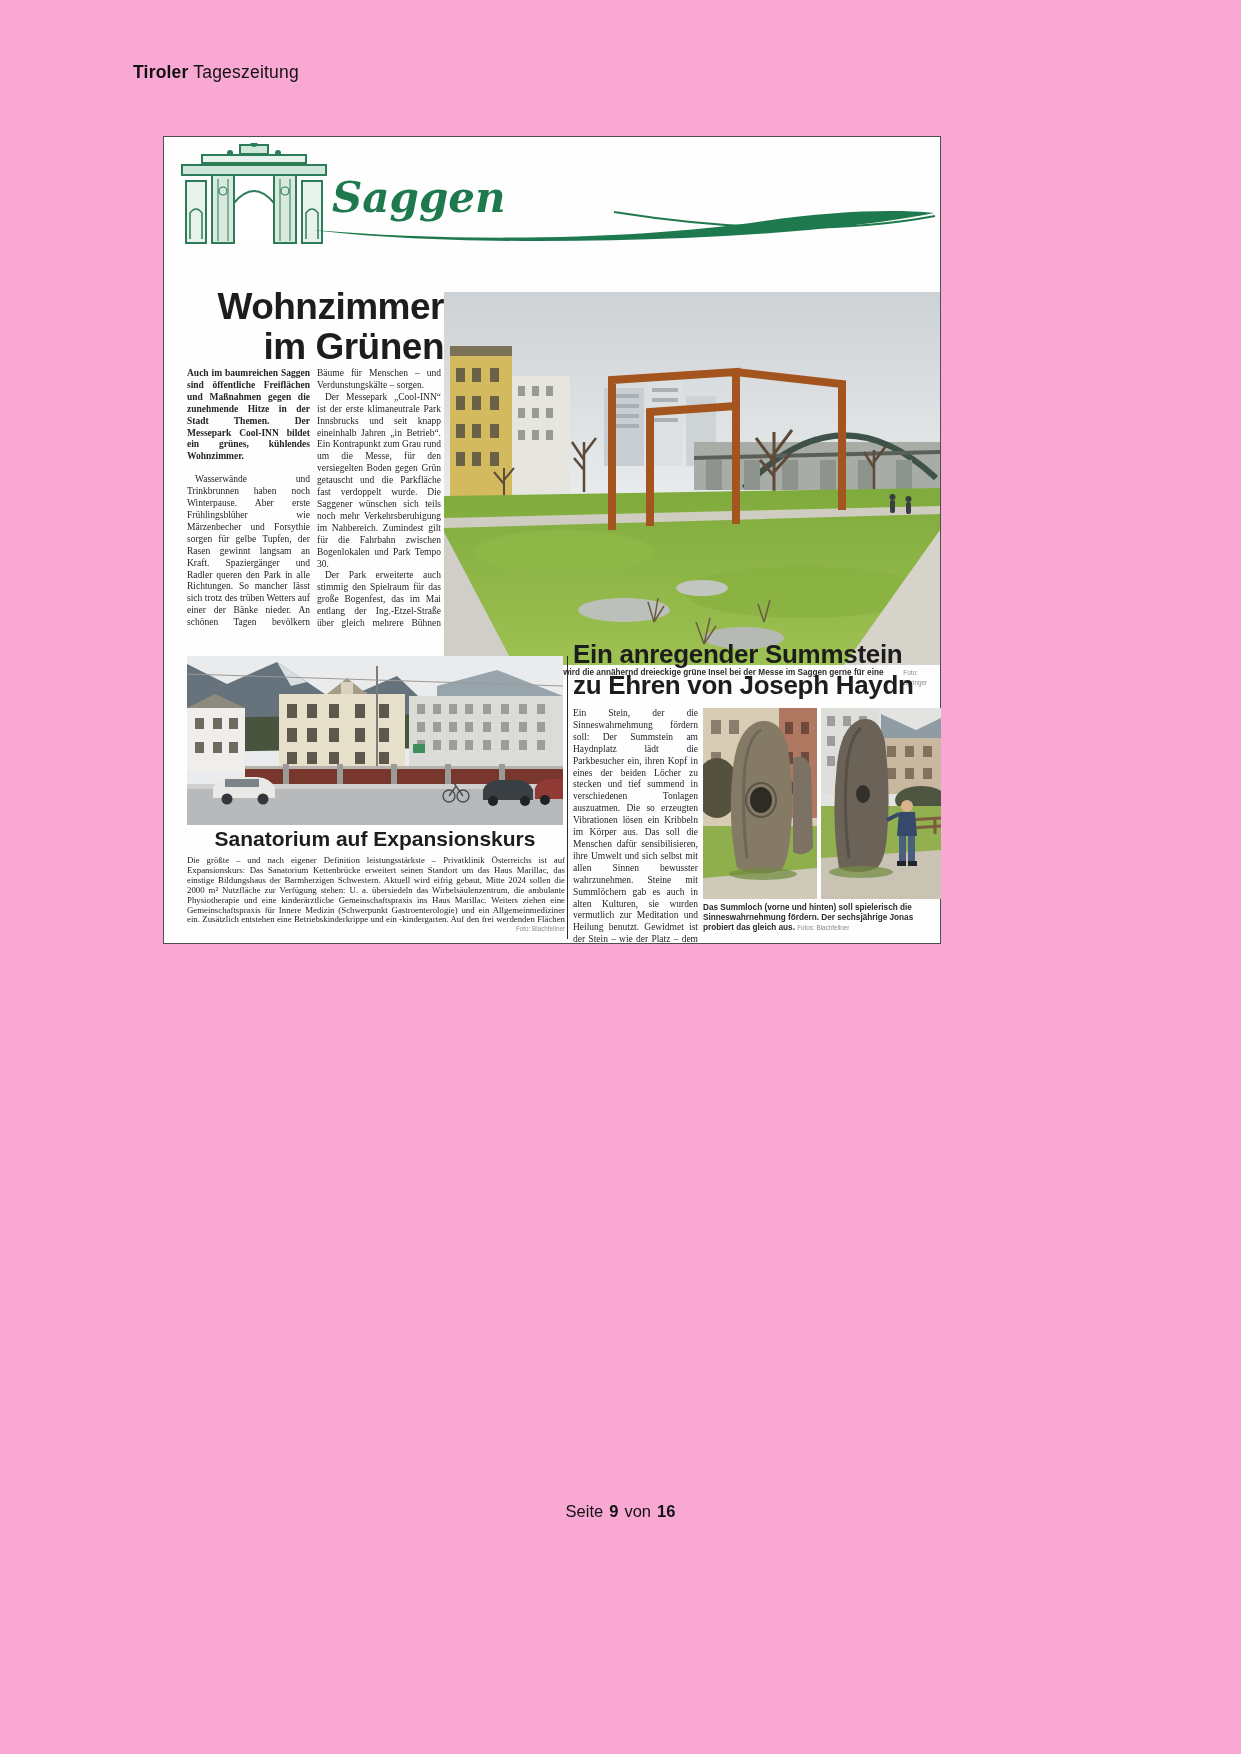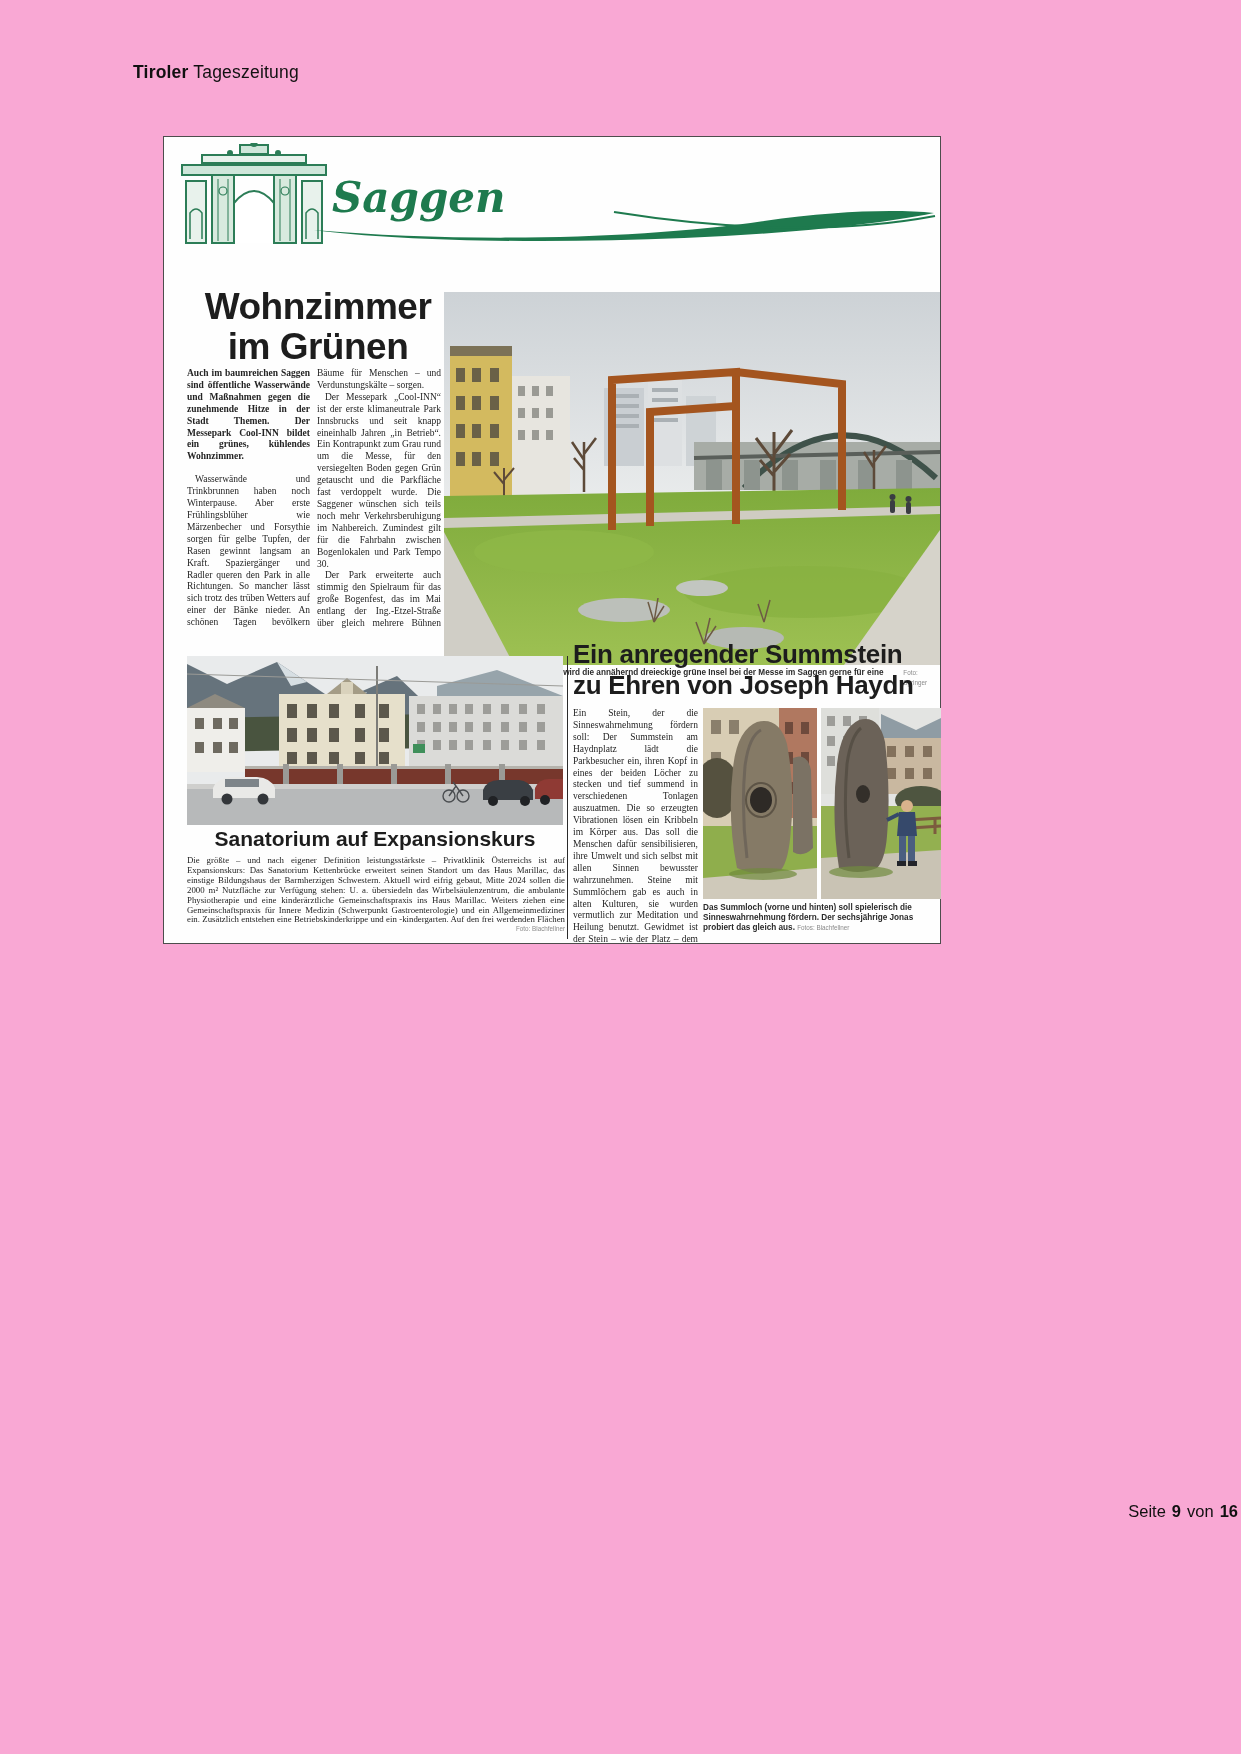--- a/index.html
+++ b/index.html
@@ -10,21 +10,21 @@
   .masthead .b{font-weight:bold;}
   
   .clip{position:absolute;left:163px;top:136px;width:778px;height:808px;
         border:1px solid #4d4d4d;background:#fefefe;box-sizing:border-box;}
   .clip *{box-sizing:border-box;}
   .abs{position:absolute;}
   
   .saggen-title{left:168px;top:36px;font-family:"DejaVu Serif","Liberation Serif",serif;
         font-style:italic;font-weight:bold;font-size:42px;color:#1e7a4e;}
   
-  .headline1{left:28px;top:150px;width:252px;text-align:center;font-weight:bold;
+  .headline1{left:28px;top:150px;width:252px;text-align:right;font-weight:bold;
         font-size:37px;line-height:40px;color:#1d1d1d;letter-spacing:-.5px;}
   .newscol{font-family:"Liberation Serif",serif;font-size:9.5px;line-height:11.9px;
         text-align:justify;color:#242424;overflow:hidden;}
   .newscol p{margin:0;}
   .newscol p + p{text-indent:8px;}
   .newscol .lead{font-weight:bold;margin-bottom:11px;}
   .col1{left:23px;top:231px;width:123px;height:260px;}
   .col2{left:153px;top:231px;width:124px;height:260px;}
   .photo{overflow:hidden;background:#ccc;}
   .photo svg{display:block;}
@@ -37,21 +37,21 @@
   .headline2{left:409px;top:502px;width:366px;font-weight:bold;
         font-size:26px;line-height:31px;color:#1d1d1d;letter-spacing:-.3px;}
   .colsum{left:409px;top:571px;width:125px;height:234px;}
   .cap-sum{left:539px;top:766px;width:238px;}
   
   .headline3{left:23px;top:690px;width:376px;text-align:center;font-weight:bold;
         font-size:21px;color:#1d1d1d;}
   .body-san{left:23px;top:719px;width:378px;height:70px;font-size:8.8px;line-height:9.9px;}
   .credit-san{left:23px;top:788px;width:378px;text-align:right;}
   
-  .footer{position:absolute;left:0;top:1502px;width:100%;text-align:right;font-size:16.5px;color:#111;}
+  .footer{position:absolute;left:0;top:1502px;width:100%;text-align:center;font-size:16.5px;color:#111;}
   .footer .b{font-weight:bold;}
   .footer span{margin:0 3px;}
 </style>
 </head>
 <body>
 
 <div class="page">
 
   <div class="masthead">
     <span class="b">Tiroler</span>
@@ -101,21 +101,21 @@
         <path d="M300,9 C420,28 530,30 621,13" stroke="#1e7a4e" stroke-width="2.2" fill="none"></path>
       </svg>
     </div>
 
     <div class="abs headline1">
       <div>Wohnzimmer</div>
       <div>im Grünen</div>
     </div>
 
     <div class="abs newscol col1">
-      <p class="lead">Auch im baumreichen Saggen sind öffentliche Wasserwände und Maßnahmen gegen die zunehmende Hitze in der Stadt Themen. Der Messepark Cool-INN bildet ein grünes, kühlendes Wohnzimmer.</p>
+      <p class="lead">Auch im baumreichen Saggen sind öffentliche Freiflächen und Maßnahmen gegen die zunehmende Hitze in der Stadt Themen. Der Messepark Cool-INN bildet ein grünes, kühlendes Wohnzimmer.</p>
       <p>Wasserwände und Trinkbrunnen haben noch Winterpause. Aber erste Frühlingsblüher wie Märzenbecher und Forsythie sorgen für gelbe Tupfen, der Rasen gewinnt langsam an Kraft. Spaziergänger und Radler queren den Park in alle Richtungen. So mancher lässt sich trotz des trüben Wetters auf einer der Bänke nieder. An schönen Tagen bevölkern Grüppchen zum Relaxen oder Spielen gerne auch den Rasen. Etwas später im Jahr, wenn es heißer wird, werden die 30</p>
     </div>
 
     <div class="abs newscol col2">
       <p>Bäume für Menschen – und Verdunstungskälte – sorgen.</p>
       <p>Der Messepark „Cool-INN“ ist der erste klimaneutrale Park Innsbrucks und seit knapp eineinhalb Jahren „in Betrieb“. Ein Kontrapunkt zum Grau rund um die Messe, für den versiegelten Boden gegen Grün getauscht und die Parkfläche fast verdoppelt wurde. Die Saggener wünschen sich teils noch mehr Verkehrsberuhigung im Nahbereich. Zumindest gilt für die Fahrbahn zwischen Bogenlokalen und Park Tempo 30.</p>
       <p>Der Park erweiterte auch stimmig den Spielraum für das große Bogenfest, das im Mai entlang der Ing.-Etzel-Straße über gleich mehrere Bühnen ging und etwa 30.000 Besucher anzog.</p>
     </div>
 
     <div class="abs photo" style="left:280px;top:155px;width:496px;height:373px;">

